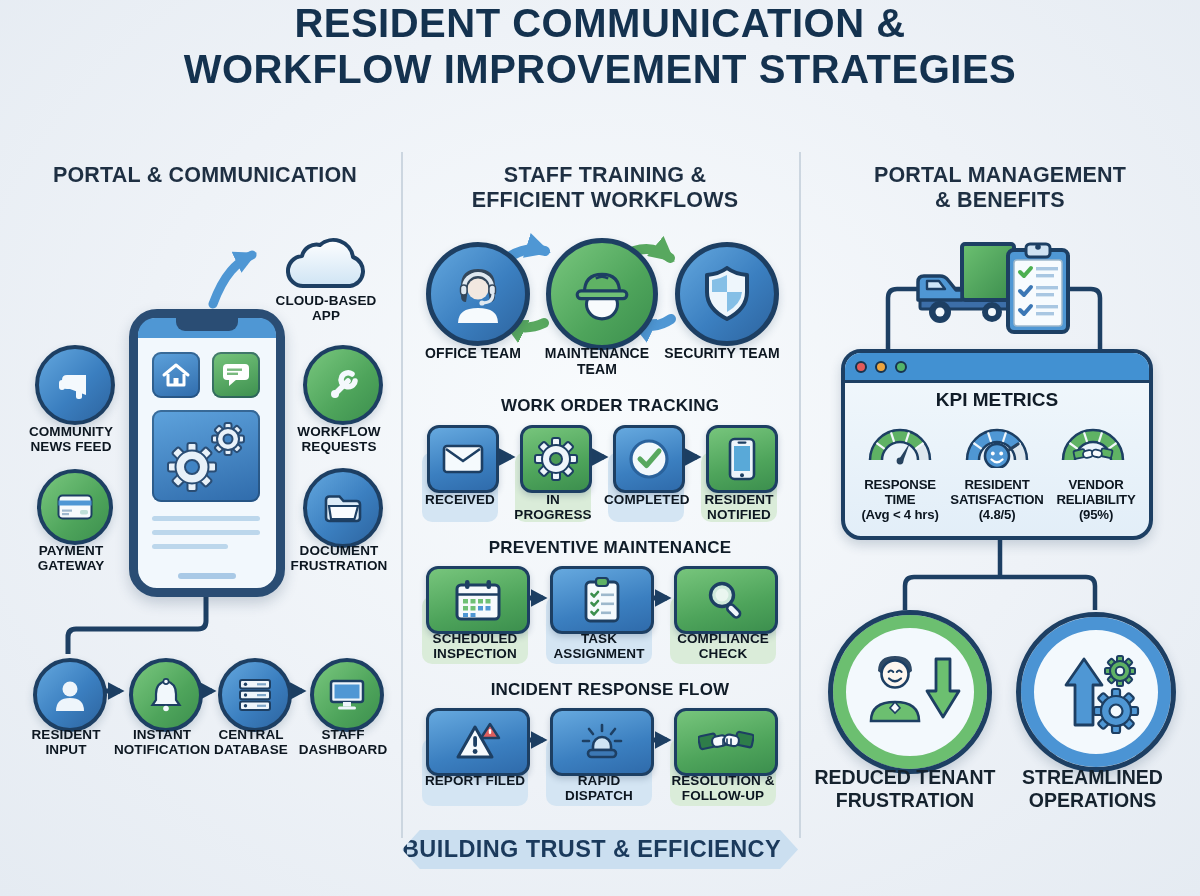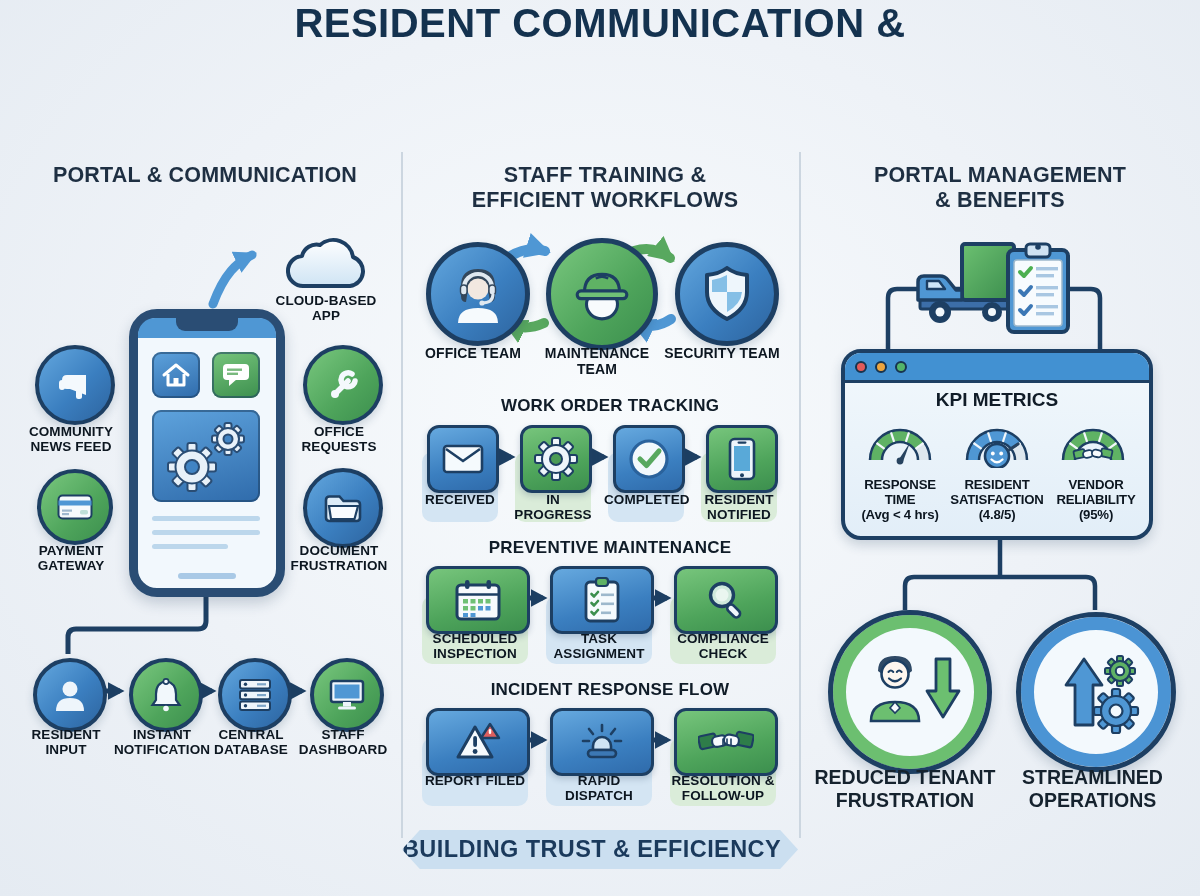--- a/index.html
+++ b/index.html
@@ -104,20 +104,21 @@
   <path d="M 527 740 L 543 740" stroke="#1d3f63" stroke-width="5" marker-end="url(#an)"></path>
   <path d="M 651 740 L 667 740" stroke="#1d3f63" stroke-width="5" marker-end="url(#an)"></path>
 
   <path d="M 888 351 L 888 298 Q 888 289 897 289 L 1091 289 Q 1100 289 1100 298 L 1100 351" fill="none" stroke="#1d3f63" stroke-width="4.5"></path>
 
   <path d="M 1000 540 L 1000 577 M 905 610 L 905 586 Q 905 577 914 577 L 1086 577 Q 1095 577 1095 586 L 1095 610" fill="none" stroke="#1d3f63" stroke-width="4.5"></path>
 </svg>
 
 <div class="title">
   <div>RESIDENT COMMUNICATION &amp;</div>
+  <div>WORKFLOW IMPROVEMENT STRATEGIES</div>
 </div>
 <div class="divider" style="left:401px;top:152px;height:686px"></div>
 <div class="divider" style="left:799px;top:152px;height:686px"></div>
 
 <div class="colhead" style="left:15px;top:163px;width:380px">
   <div>PORTAL &amp; COMMUNICATION</div>
 </div>
 
 <div class="icon-wrap" style="left:278px;top:232px">
   <svg width="96" height="62" viewBox="0 0 96 62">
@@ -187,21 +188,21 @@
 
 <div class="circle c-green" style="left:303px;top:345px;width:72px;height:72px">
   <svg width="36" height="36" viewBox="0 0 36 36">
     <g stroke="#f4f9fd" stroke-width="5.5" stroke-linecap="round" fill="none">
       <path d="M27 7 a7 7 0 1 0 3 7"></path>
       <path d="M23 14 L10 27"></path>
     </g>
     <circle cx="10" cy="27" r="4" fill="#f4f9fd"></circle>
   </svg>
 </div>
-<div class="lbl" style="left:282px;top:424px;width:114px">OFFICE REQUESTS</div>
+<div class="lbl" style="left:282px;top:424px;width:114px">WORKFLOW REQUESTS</div>
 
 <div class="circle c-green" style="left:37px;top:469px;width:68px;height:68px">
   <svg width="36" height="26" viewBox="0 0 36 26">
     <rect x="1.5" y="1.5" width="33" height="23" rx="4" fill="#f6fafc" stroke="#1d3f63" stroke-width="2"></rect>
     <rect x="1.5" y="6.5" width="33" height="5" fill="#4f97d4"></rect>
     <rect x="5" y="15.5" width="10" height="2.2" fill="#9fb9cf"></rect>
     <rect x="5" y="19" width="7" height="2.2" fill="#9fb9cf"></rect>
     <rect x="23" y="16" width="8" height="4.5" rx="1.8" fill="#bfe0d8"></rect>
   </svg>
 </div>

